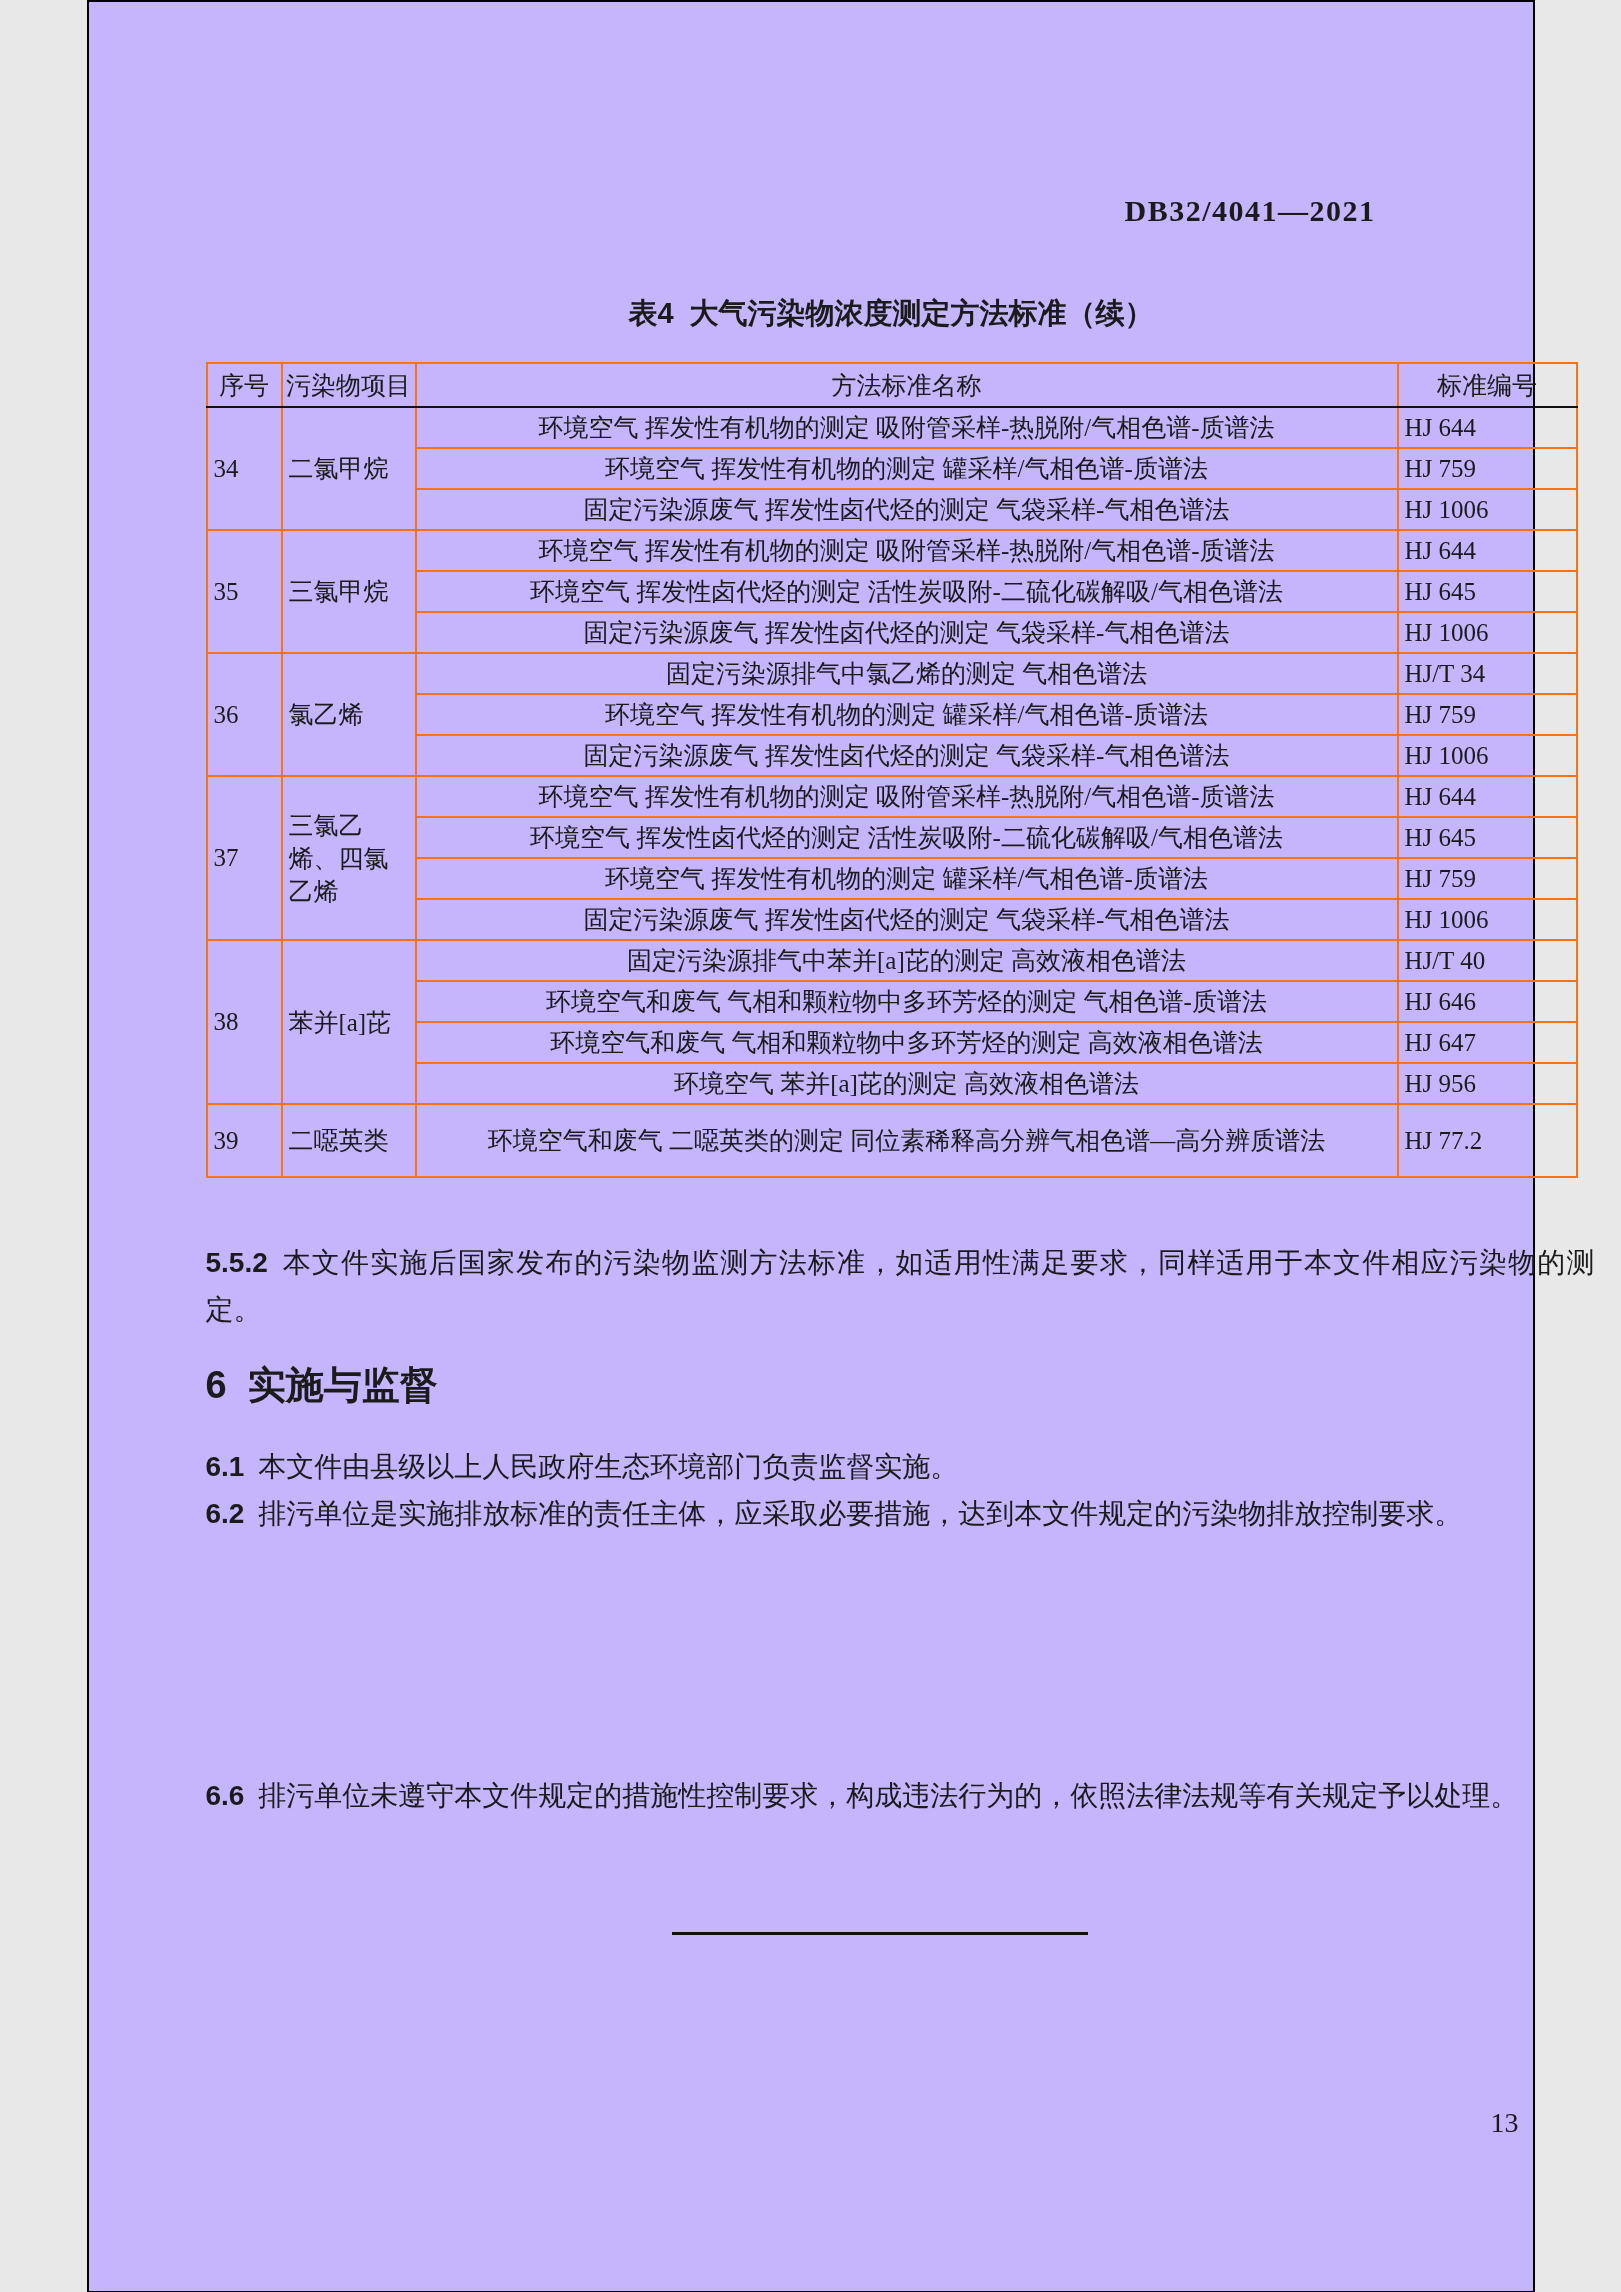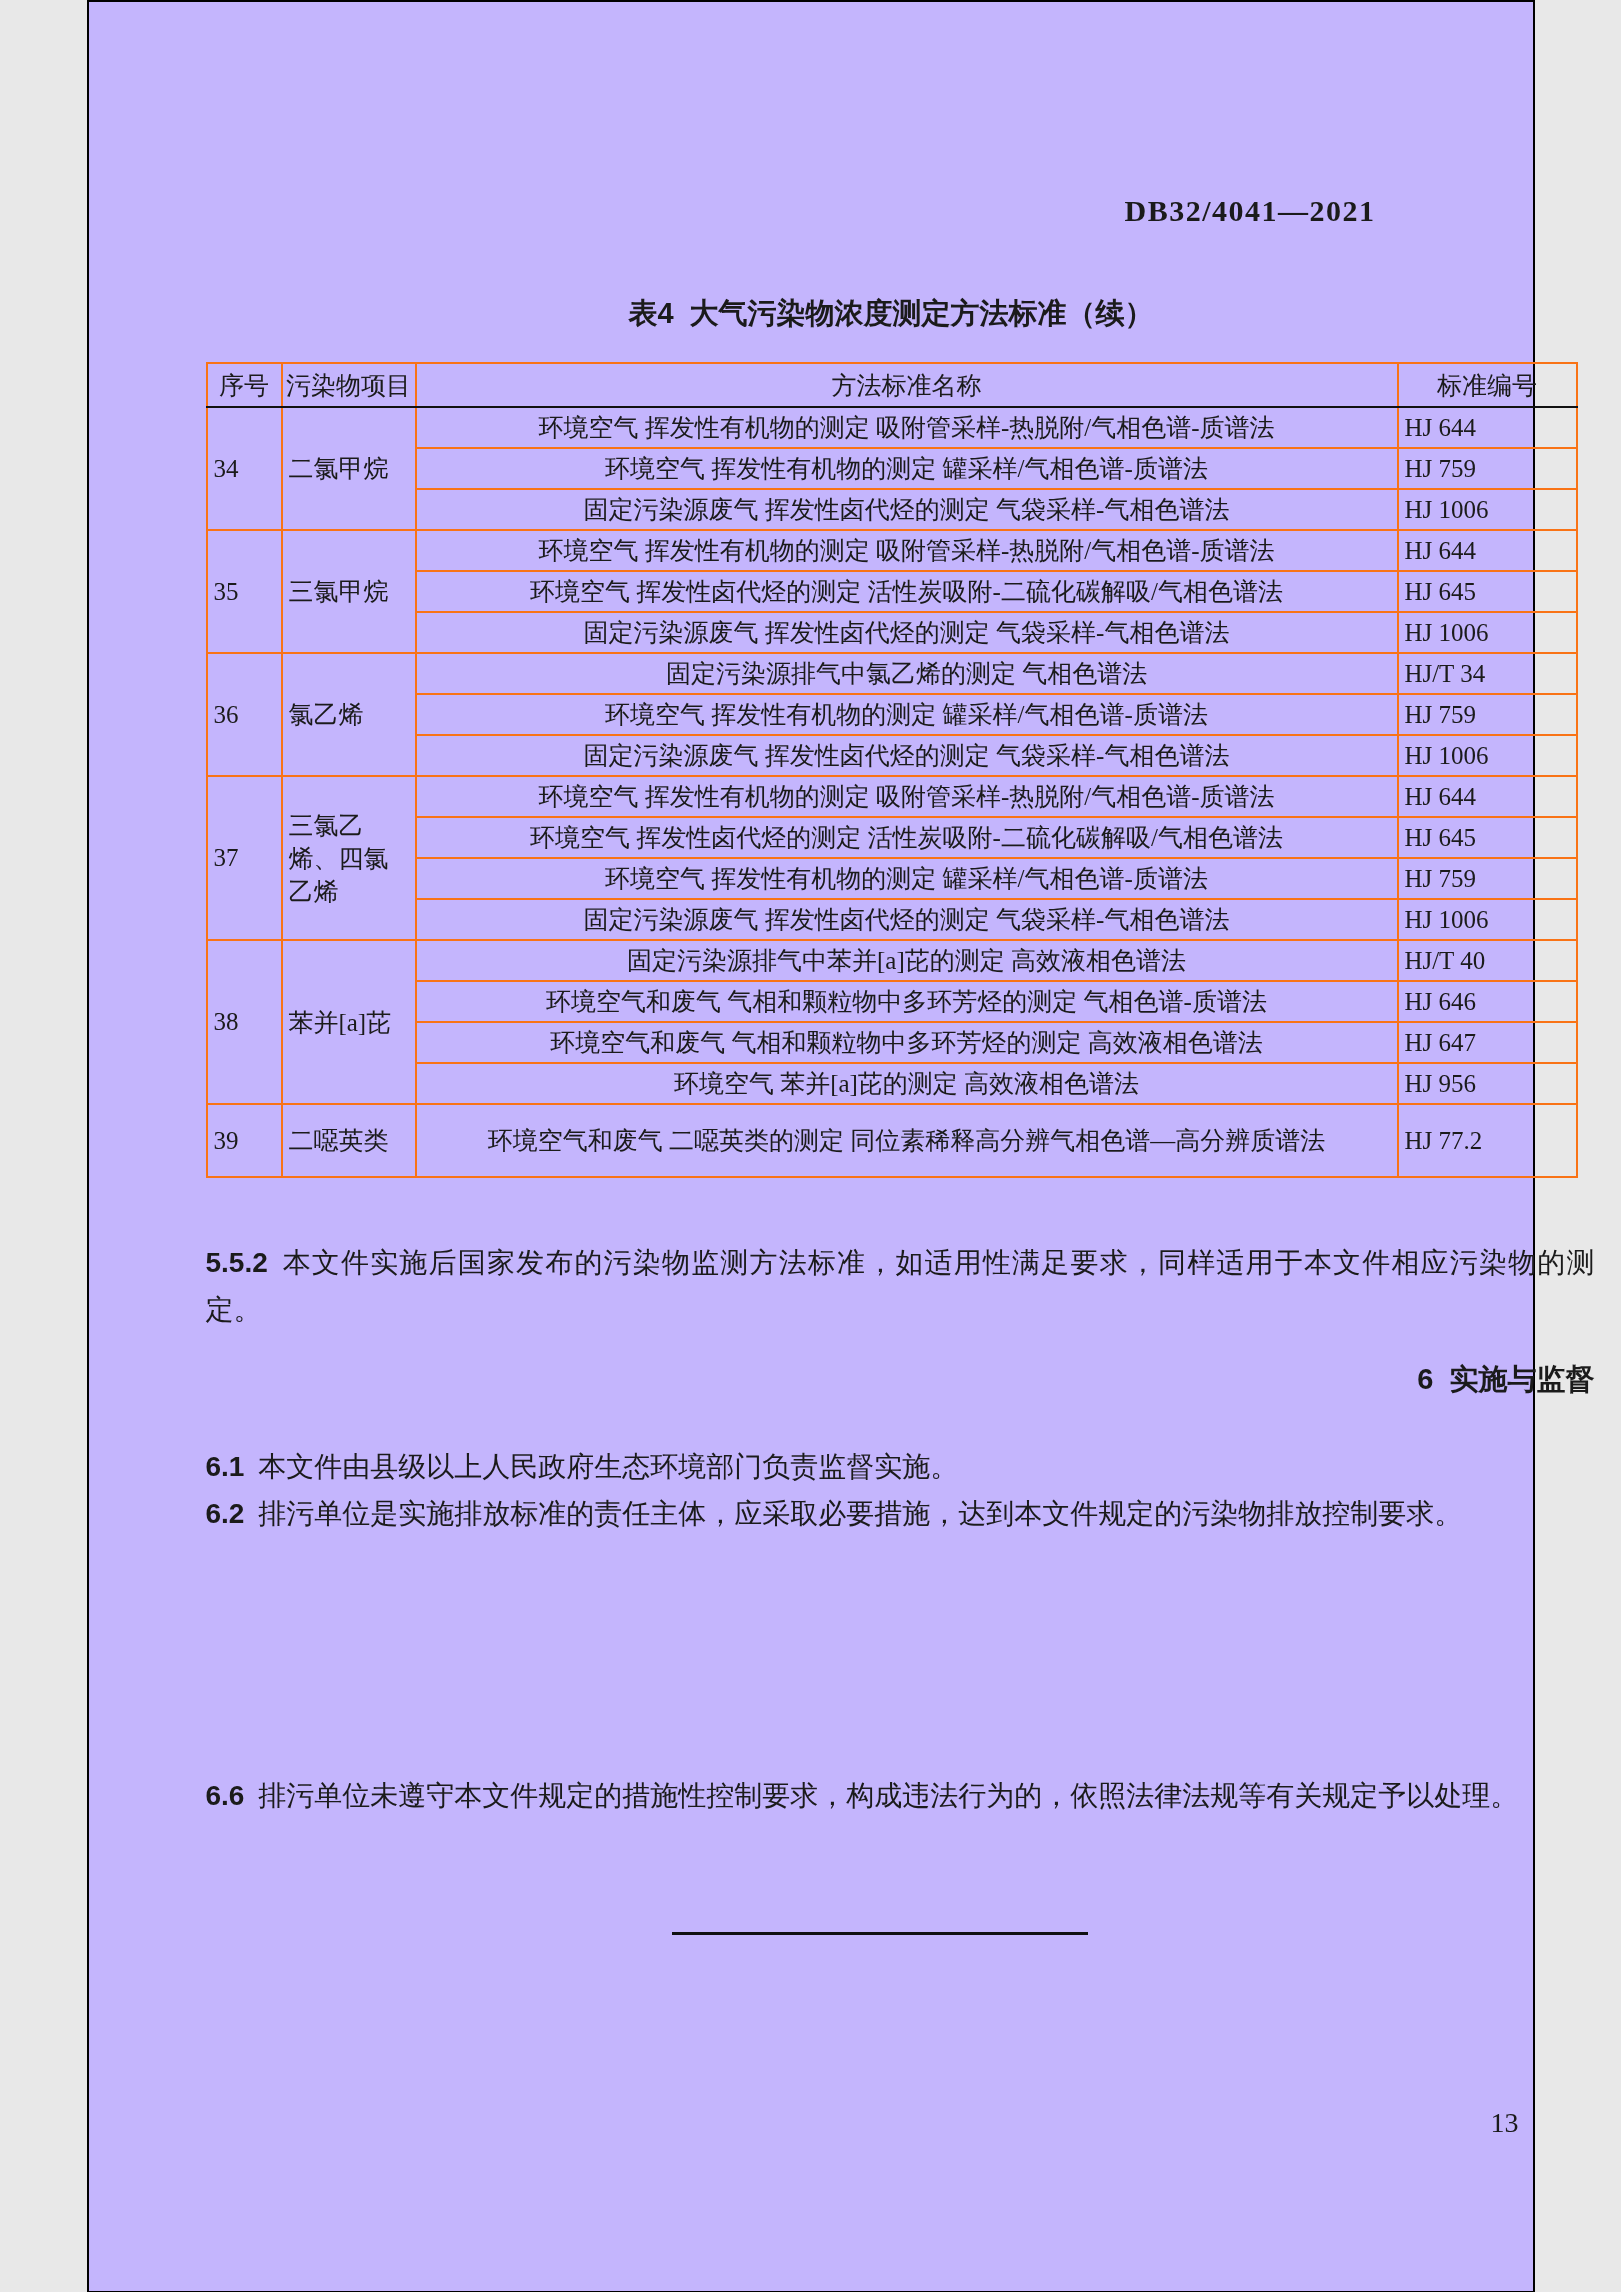--- a/index.html
+++ b/index.html
@@ -49,23 +49,22 @@
     text-align:justify;
   }
   .clause-label {
     font-family:"Liberation Sans", sans-serif;
     font-weight:700;
     margin-right:13.7px;
   }
   .sec-heading {
     position:absolute; left:117px; width:1389px;
     font-family:"Liberation Sans", sans-serif;
-    font-weight:700; font-size:29px;
+    font-weight:700; font-size:38px;
     white-space:pre;
-    text-align:right;
   }
   .footer-line {
     position:absolute; left:583px; top:1930px;
     width:416px; height:2.9px; background:#111;
   }
   .page-num {
     position:absolute; left:1402px; top:2105px;
     font-size:28px;
   }
 </style>

